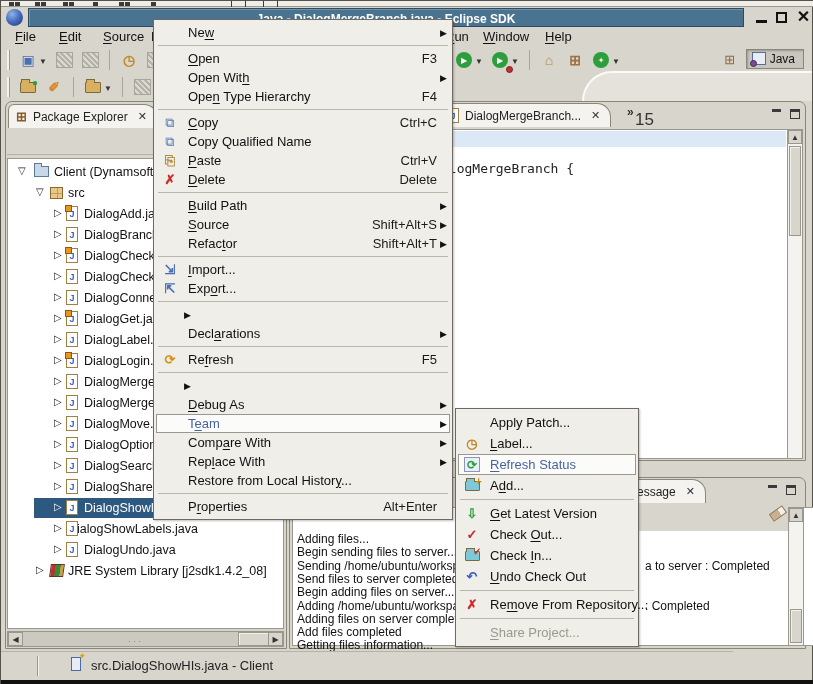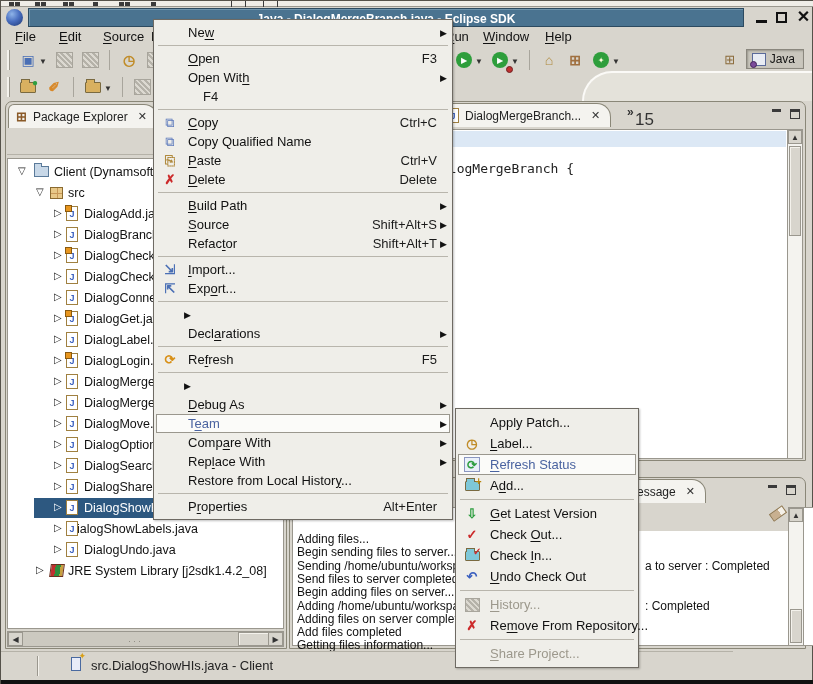--- a/index.html
+++ b/index.html
@@ -40,21 +40,21 @@
   .checker { width:17px; height:16px; background:repeating-linear-gradient(45deg,#b5b2a9 0 2px,#dcd9d1 2px 4px); border:1px solid #a8a59c; }
   .ball { width:16px; height:16px; border-radius:50%; display:flex; align-items:center; justify-content:center; font-size:8px; }
   .fold { position:relative; width:16px; height:11px; border:1px solid #7a6a40; border-radius:1px; }
   .fold::before { content:""; position:absolute; left:0; top:-4px; width:7px; height:3px; background:inherit; border:1px solid #7a6a40; border-bottom:none; }
   .fold .ov { position:absolute; right:-3px; top:-6px; font-size:10px; font-weight:bold; }
   .bug { position:absolute; right:-2px; bottom:-2px; width:7px; height:7px; border-radius:50%; background:#c03030; border:1px solid #702020; }
 
   
   #persp { position:absolute; right:8px; top:48px; display:flex; align-items:center; gap:6px; }
   #persp-open { width:20px; height:20px; display:flex; align-items:center; justify-content:center; font-size:13px; color:#8a6a3a; }
-  #persp-java { display:flex; align-items:flex-end; gap:4px; padding:2px 8px 2px 5px; background:#c9c6bd;
+  #persp-java { display:flex; align-items:flex-start; gap:4px; padding:2px 8px 2px 5px; background:#c9c6bd;
                 border:1px solid #8a877e; box-shadow:inset 1px 1px 2px #9a978e; font-size:12px; color:#111; }
   #persp-java .pico { position:relative; width:14px; height:13px; background:#e8ecf4; border:1px solid #5a6a9a; }
   #persp-java .pico i { position:absolute; left:-3px; bottom:-3px; width:7px; height:7px; border-radius:50%; background:#7a4a9a; border:1px solid #44245a; }
   #curve { position:absolute; right:0; top:70px; width:230px; height:30px; background:#e4e2da; border-top-left-radius:38px; border-top:2px solid #fbfaf7; border-left:2px solid #fbfaf7; }
 
   
   .panel { position:absolute; background:#d8d5cd; border:1px solid #8a8778; border-radius:7px 7px 0 0; }
   .ptab { position:absolute; display:flex; align-items:center; gap:6px; background:#f4f3ef; border:1px solid #8a8778;
           border-bottom:none; border-radius:6px 14px 0 0; padding:3px 10px 3px 7px; font-size:12px; color:#222; height:24px; }
   .ptab .x { font-size:11px; color:#333; margin-left:4px; }
@@ -438,20 +438,21 @@
         <span class="ac">F3</span>
         <span class="arw"></span>
       </div>
       <div class="mi">
         <span class="ic"></span>
         <span class="lb">Open Wit<u>h</u></span>
         <span class="arw">▶</span>
       </div>
       <div class="mi">
         <span class="ic"></span>
+        <span class="lb">Ope<u>n</u> Type Hierarchy</span>
         <span class="ac">F4</span>
         <span class="arw"></span>
       </div>
       <div class="msep"></div>
       <div class="mi">
         <span class="ic" style="color: rgb(91, 121, 188);">⧉</span>
         <span class="lb"><u>C</u>opy</span>
         <span class="ac">Ctrl+C</span>
         <span class="arw"></span>
       </div>
@@ -600,27 +601,20 @@
         </span>
         <span class="lb">Check <u>I</u>n...</span>
         <span class="arw"></span>
       </div>
       <div class="mi">
         <span class="ic" style="color: rgb(58, 95, 191); font-weight: bold;">↶</span>
         <span class="lb"><u>U</u>ndo Check Out</span>
         <span class="arw"></span>
       </div>
       <div class="msep"></div>
-      <div class="mi dis">
-        <span class="ic">
-          <span class="checker"></span>
-        </span>
-        <span class="lb"><u>H</u>istory...</span>
-        <span class="arw"></span>
-      </div>
       <div class="mi">
         <span class="ic" style="color: rgb(204, 42, 42); font-weight: bold;">✗</span>
         <span class="lb">Re<u>m</u>ove From Repository...</span>
         <span class="arw"></span>
       </div>
       <div class="msep"></div>
       <div class="mi dis">
         <span class="ic"></span>
         <span class="lb"><u>S</u>hare Project...</span>
         <span class="arw"></span>

